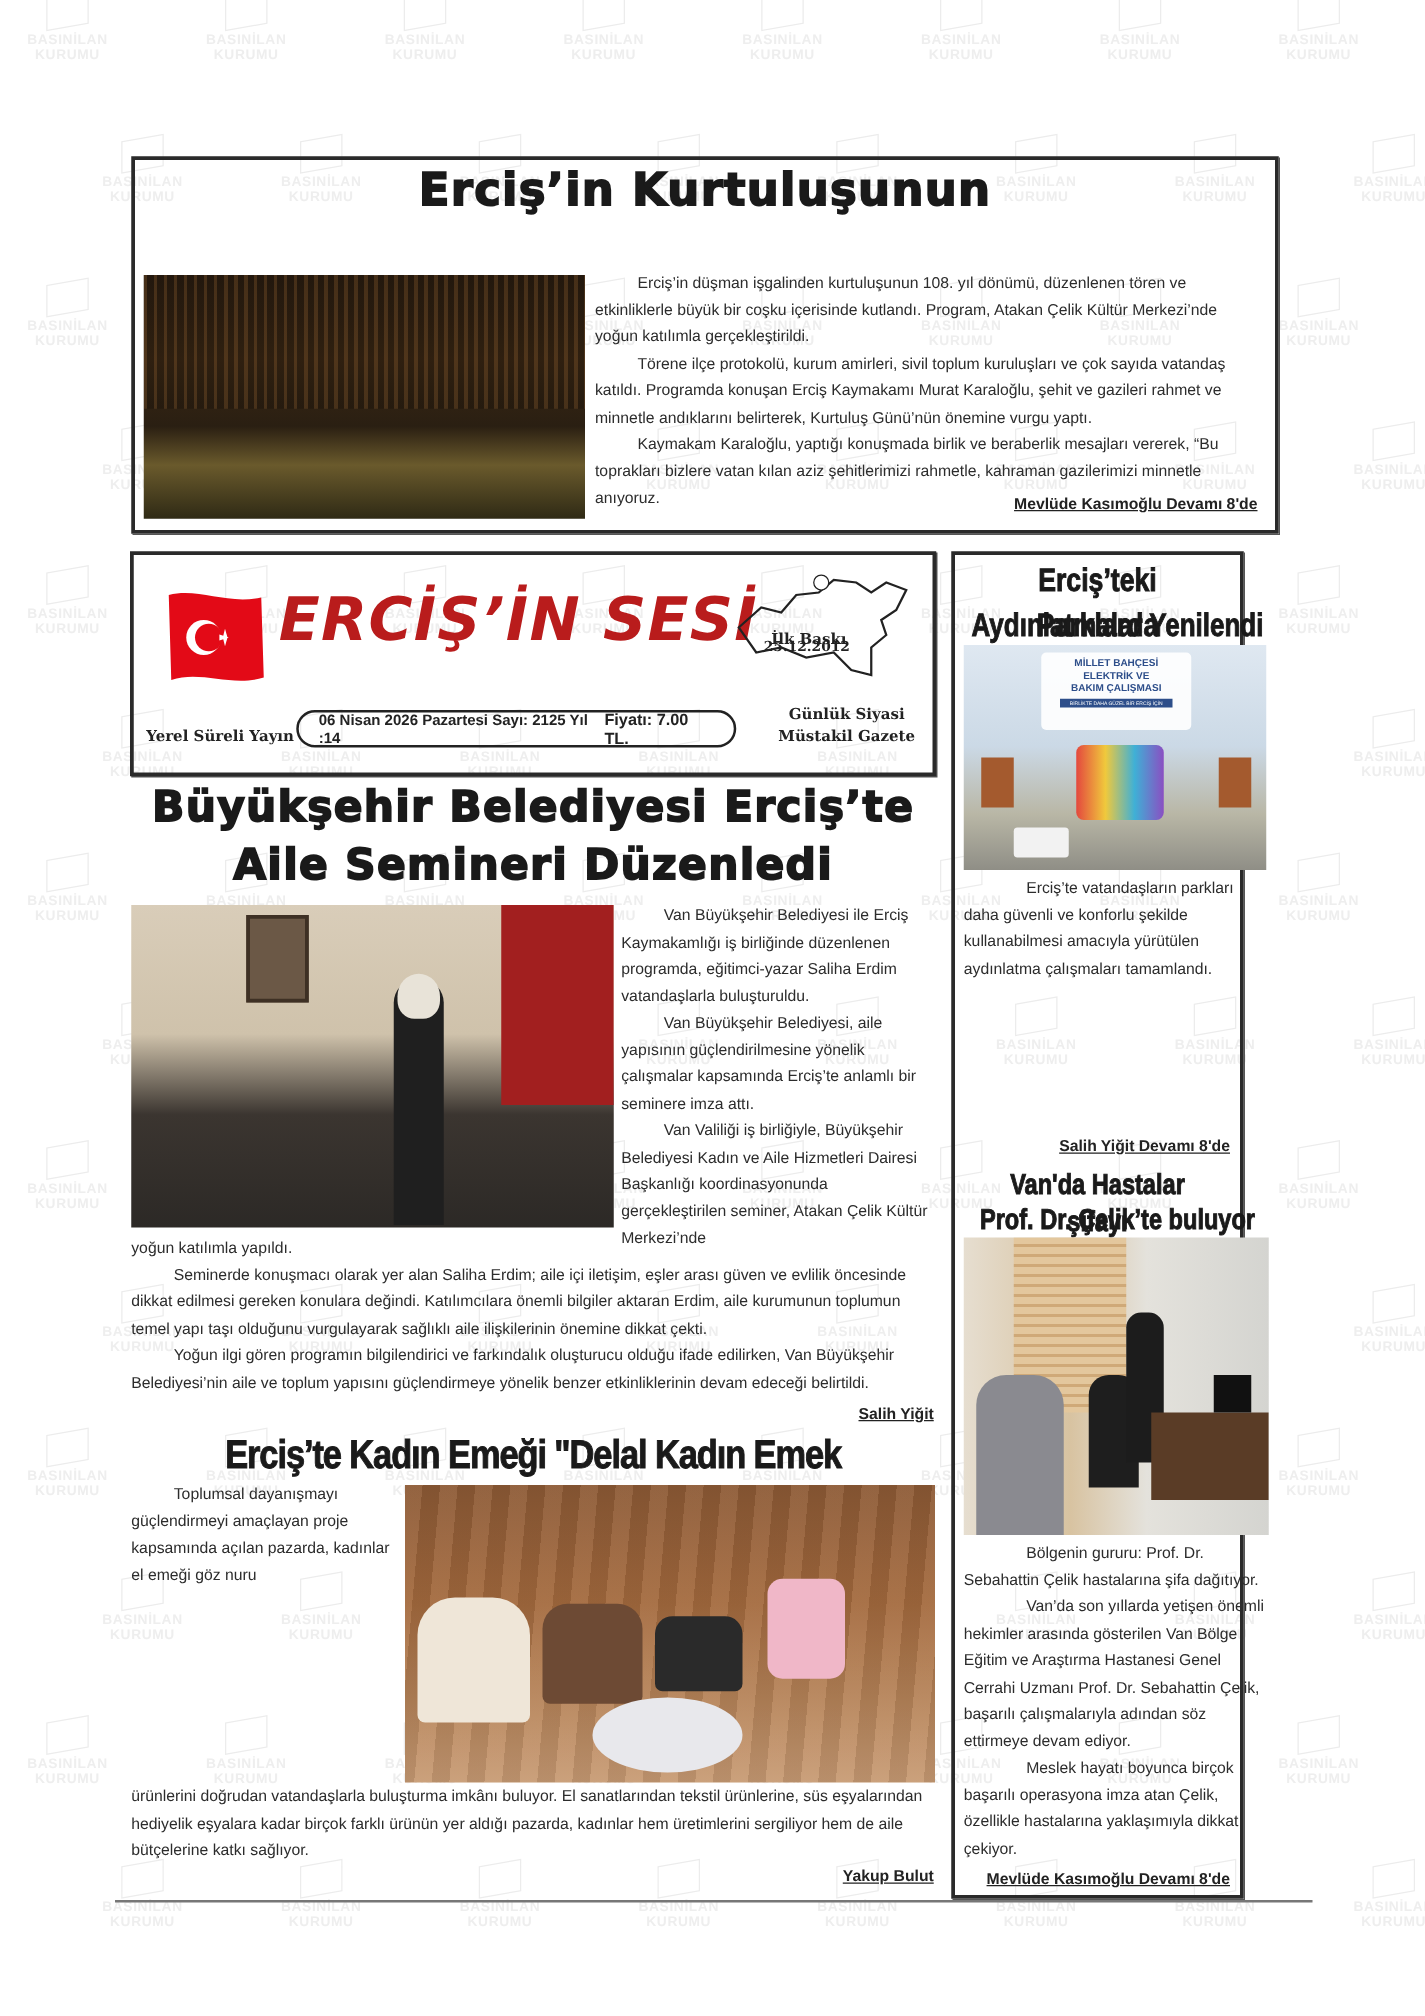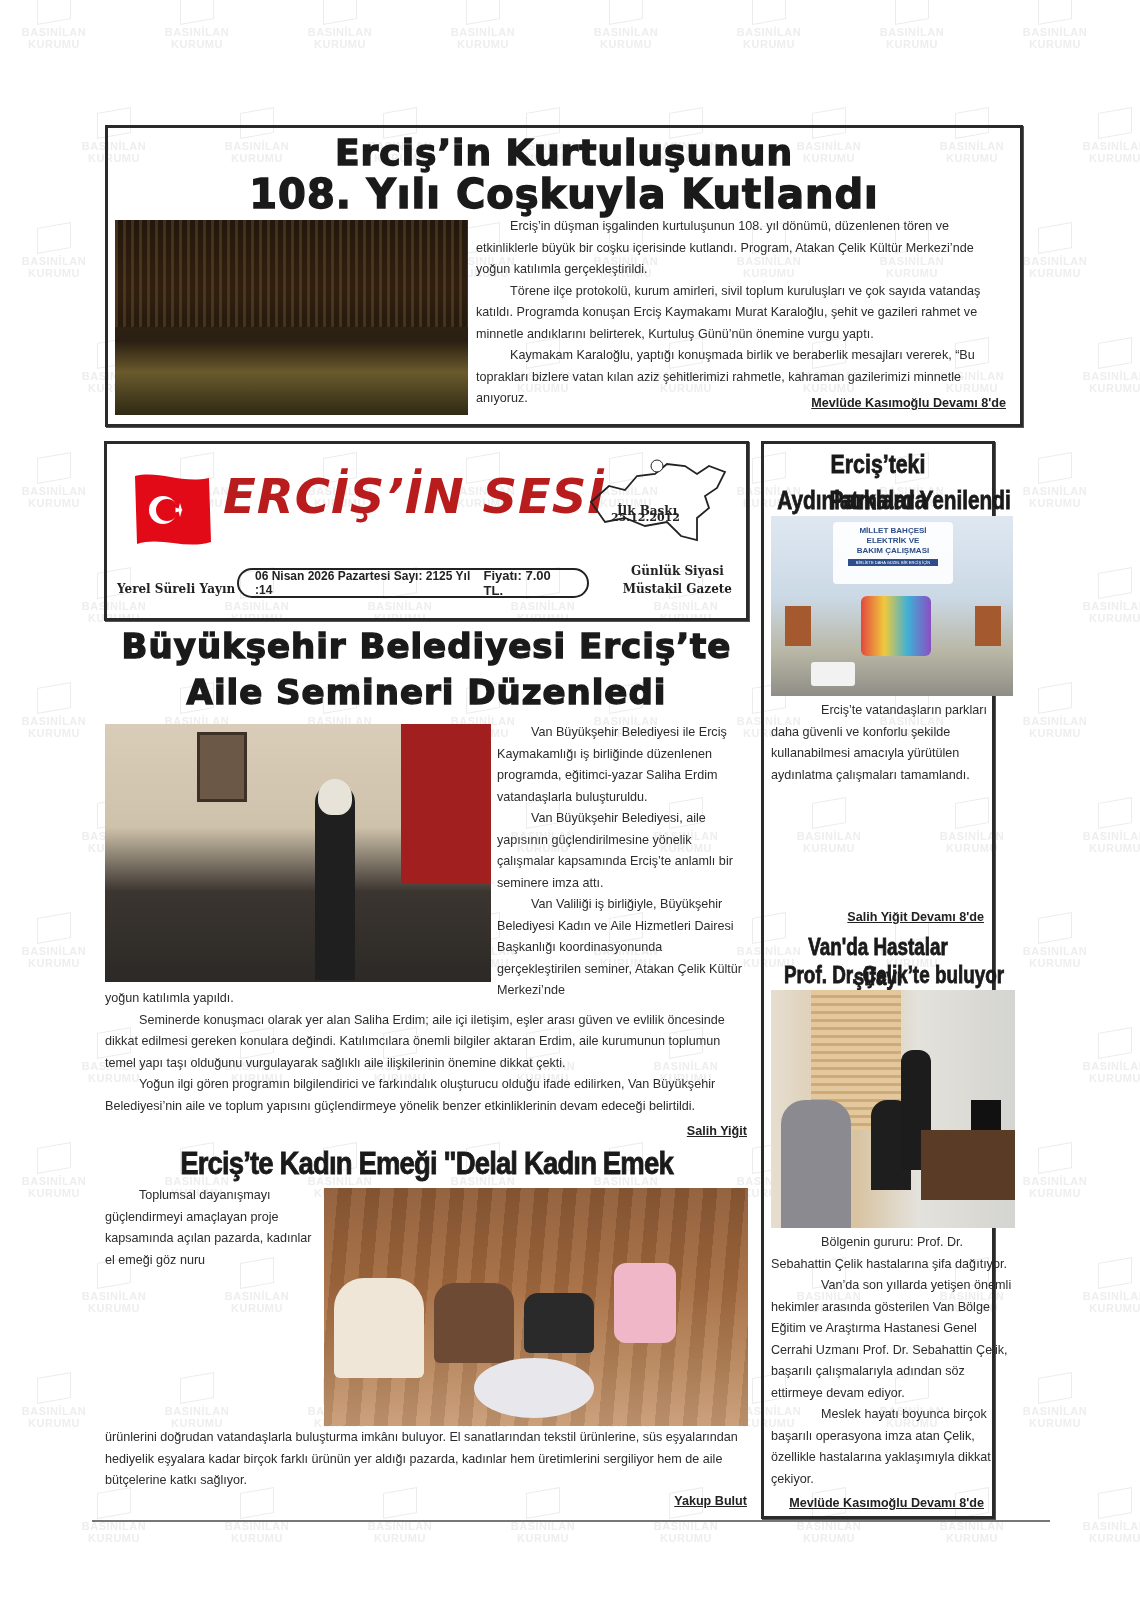--- a/index.html
+++ b/index.html
@@ -590,21 +590,20 @@
     </div>
     <div class="wm" style="left: 1075px; top: 1490px;">
       <div class="box"></div>
       <div>BASINİLAN</div>
       <div>KURUMU</div>
     </div>
   </div>
 
 <div class="abs bordered" style="left:105px; top:125px; width:918px; height:302px;">
   <div class="abs headline-black" style="left:0; top:4px; width:100%; font-size:36px; line-height:42px;">Erciş’in Kurtuluşunun</div>
-  <div class="abs headline-black" style="left:0; top:44px; width:100%; font-size:40px; line-height:44px;">108. Yılı Coşkuyla Kutlandı</div>
 
   <div class="photo ph-group" style="left:7px; top:92px; width:353px; height:195px;">
     <div class="curtain"></div>
   </div>
 
   <div class="abs body-text" style="left:368px; top:88px; width:534px;">
     <p>Erciş’in düşman işgalinden kurtuluşunun 108. yıl dönümü, düzenlenen tören ve etkinliklerle büyük bir coşku içerisinde kutlandı. Program, Atakan Çelik Kültür Merkezi’nde yoğun katılımla gerçekleştirildi.</p>
     <p>Törene ilçe protokolü, kurum amirleri, sivil toplum kuruluşları ve çok sayıda vatandaş katıldı. Programda konuşan Erciş Kaymakamı Murat Karaloğlu, şehit ve gazileri rahmet ve minnetle andıklarını belirterek, Kurtuluş Günü’nün önemine vurgu yaptı.</p>
     <p>Kaymakam Karaloğlu, yaptığı konuşmada birlik ve beraberlik mesajları vererek, “Bu toprakları bizlere vatan kılan aziz şehitlerimizi rahmetle, kahraman gazilerimizi minnetle anıyoruz.</p>
   </div>

